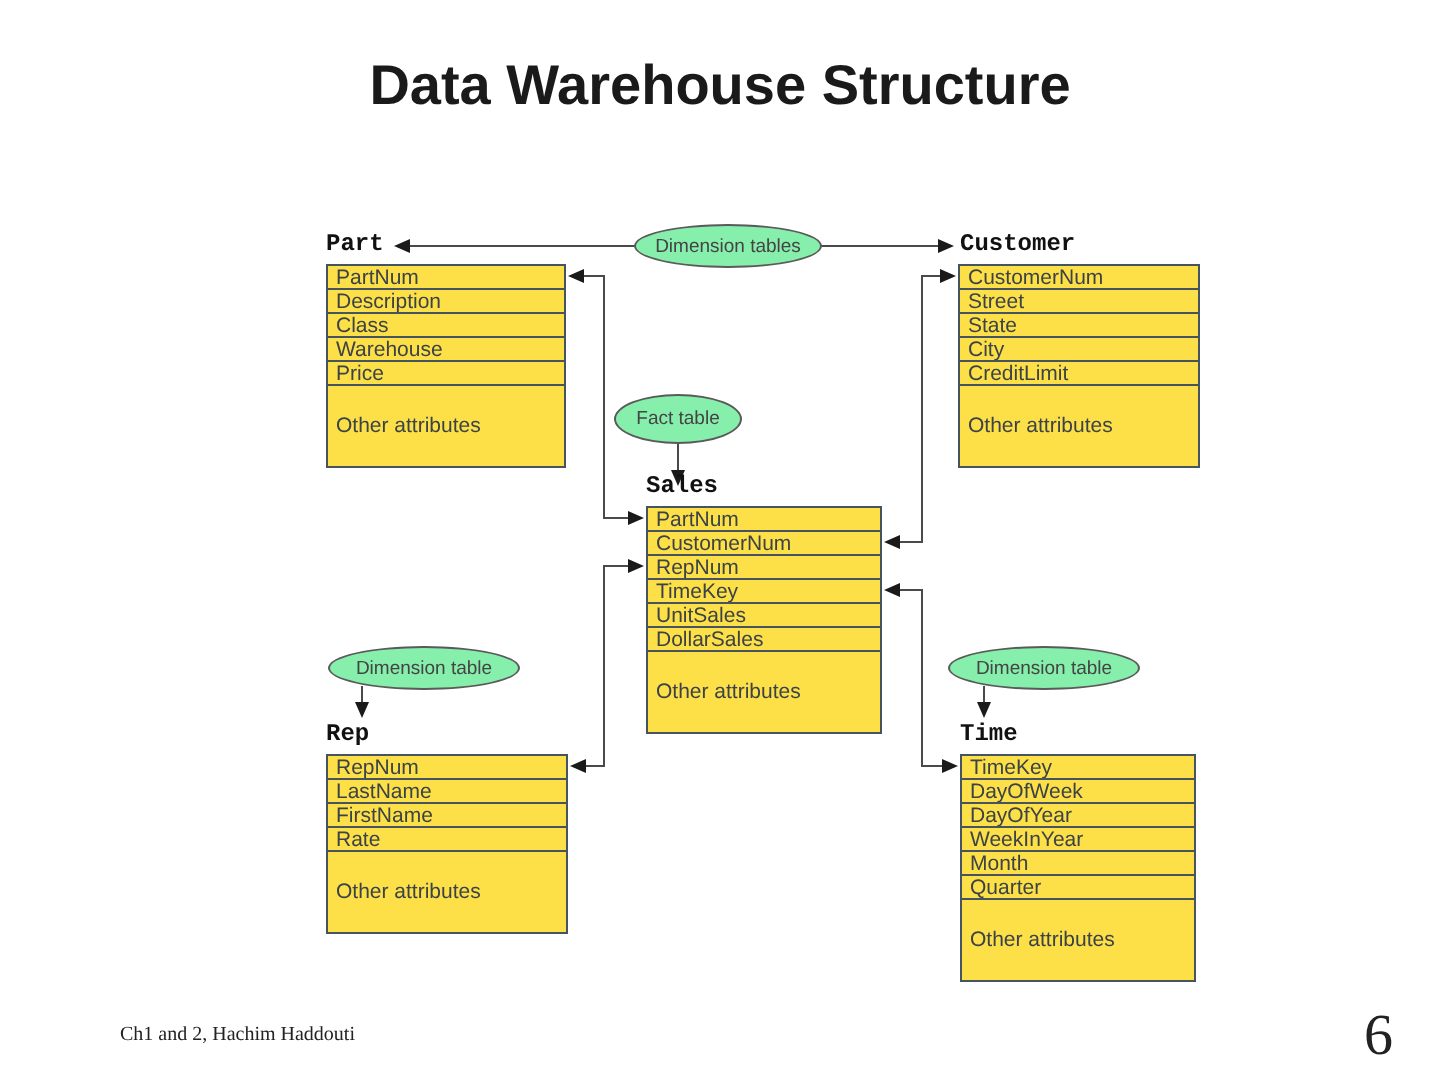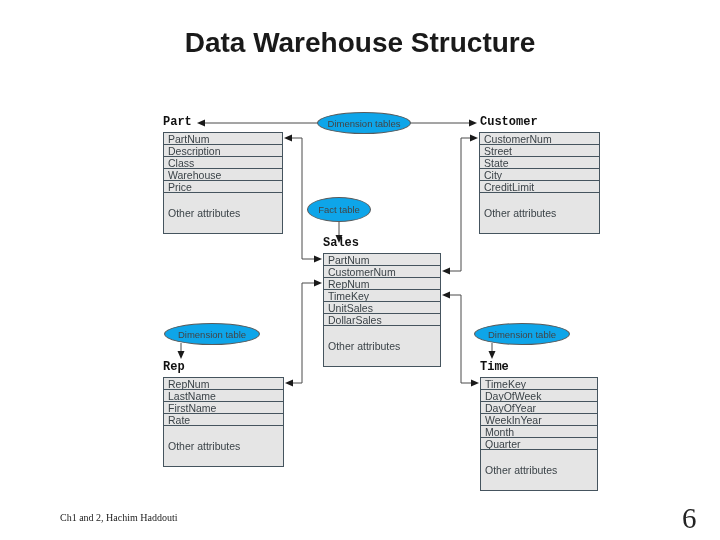--- a/index.html
+++ b/index.html
@@ -3,27 +3,27 @@
 <meta charset="utf-8">
 <style>
   html,body{margin:0;padding:0;background:#ffffff;}
   .slide{position:relative;width:720px;height:540px;background:#ffffff;overflow:hidden;
          font-family:"Liberation Sans",sans-serif;}
   .title{position:absolute;left:0;top:27px;width:720px;text-align:center;
          font-size:28px;font-weight:bold;color:#1a1a1a;letter-spacing:0px;}
   .diagram-svg{position:absolute;left:0;top:0;z-index:1;}
   .tlabel{position:absolute;z-index:3;font-size:12px;font-weight:bold;color:#111;font-family:Liberation Mono, monospace;}
   .etable{position:absolute;z-index:2;}
-  .erow{height:13px;box-sizing:border-box;background:#e5e5e5;border:1px solid #45545e;
+  .erow{height:13px;box-sizing:border-box;background:#fde047;border:1px solid #45545e;
         font-size:10.5px;line-height:11px;padding:1px 0 0 4px;color:#3b4348;
         white-space:nowrap;overflow:hidden;}
   .erow + .erow{margin-top:-1px;}
   .erow.other{height:42px;display:flex;align-items:center;padding-top:0;}
   .ellipse{position:absolute;z-index:4;border:1px solid #5a5a5a;border-radius:50%;
-           background:#0ea5e9;display:flex;align-items:center;justify-content:center;
+           background:#86efac;display:flex;align-items:center;justify-content:center;
            font-size:9.5px;color:#444;white-space:nowrap;}
   .footer-credit{position:absolute;left:60px;top:512px;z-index:3;
                  font-family:"Liberation Serif",serif;font-size:10px;color:#222;}
   .page-num{position:absolute;left:682px;top:502px;z-index:3;
             font-family:"Liberation Serif",serif;font-size:29px;color:#222;}
 </style>
 </head>
 <body>
 
 <div class="slide">

